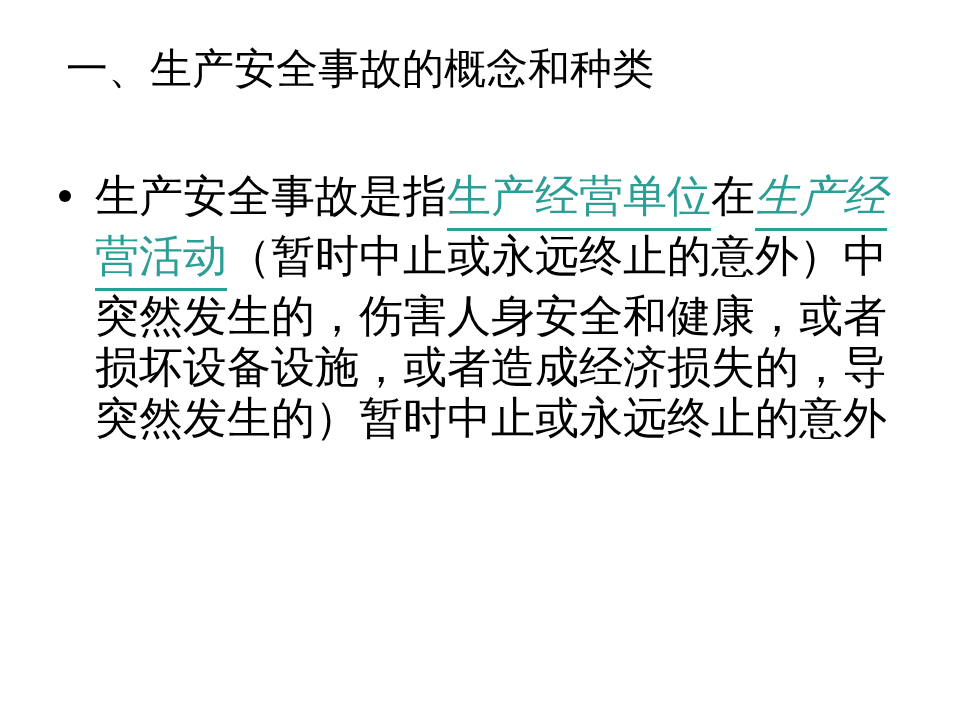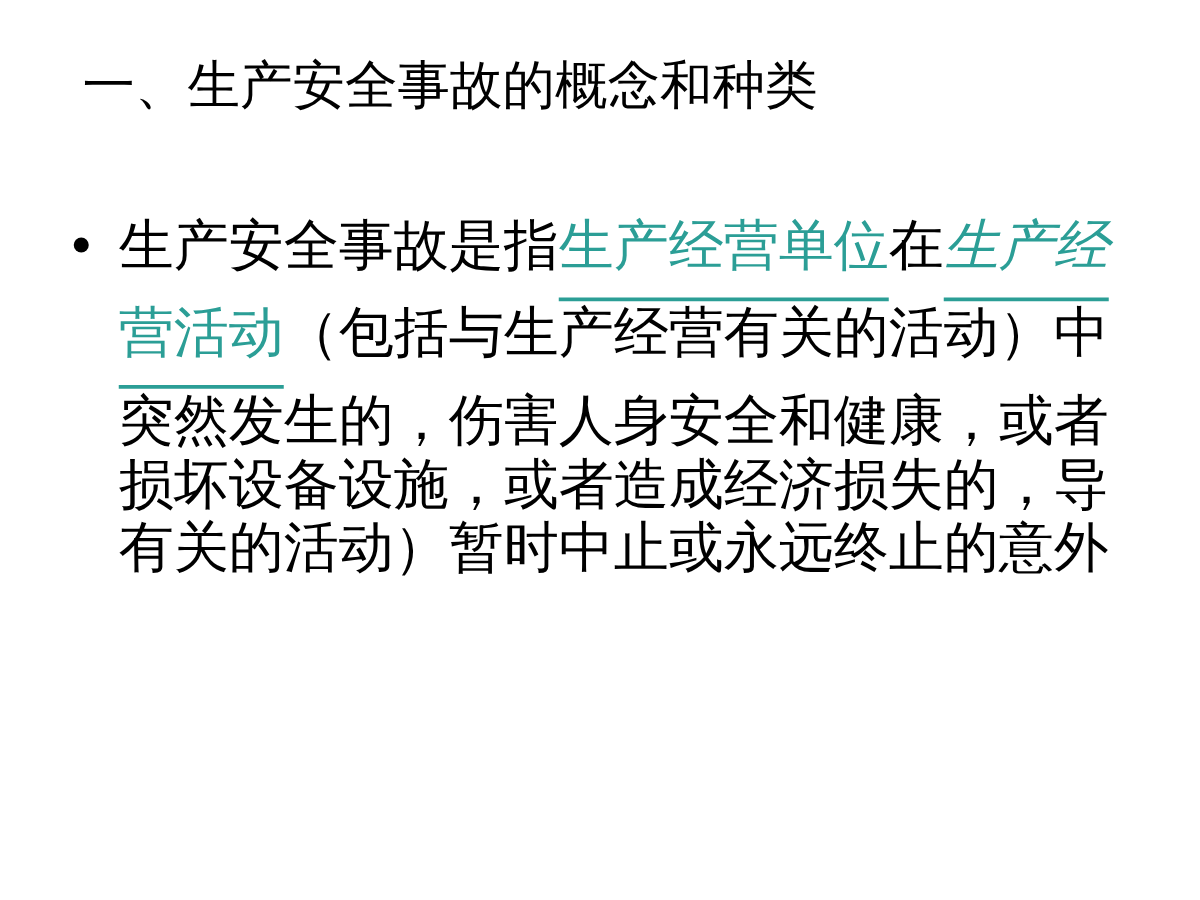--- a/index.html
+++ b/index.html
@@ -47,34 +47,34 @@
     font-size: 44px;
     line-height: 51px;
     white-space: nowrap;
     color: #000000;
   }
   .run {
     display: inline-block;
   }
   .run-link {
     border-bottom: 3px solid currentColor;
-    padding-bottom: 16px;
+    padding-bottom: 6px;
   }
 </style>
 </head>
 <body>
 
 <div class="slide">
 
   <h1 class="slide-title">一、生产安全事故的概念和种类</h1>
 
   <div class="body-block">
     <span class="bullet-marker"></span>
     <div>
         <div class="body-line"><span class="run">生产安全事故是指</span><span class="run run-link" style="color: rgb(43, 158, 150);">生产经营单位</span><span class="run">在</span><span class="run run-link" style="color: rgb(43, 158, 150); font-style: italic;">生产经</span></div>
-        <div class="body-line"><span class="run run-link" style="color: rgb(43, 158, 150);">营活动</span><span class="run">（包括与生产经营有关的活动）中</span></div>
+        <div class="body-line"><span class="run run-link" style="color: rgb(43, 158, 150);">营活动</span><span class="run">（暂时中止或永远终止的意外）中</span></div>
         <div class="body-line"><span class="run">突然发生的，伤害人身安全和健康，或者</span></div>
         <div class="body-line"><span class="run">损坏设备设施，或者造成经济损失的，导</span></div>
-        <div class="body-line"><span class="run">有关的活动）暂时中止或永远终止的意外</span></div>
+        <div class="body-line"><span class="run">突然发生的）暂时中止或永远终止的意外</span></div>
       </div>
   </div>
 
 </div>
 
 </body></html>

